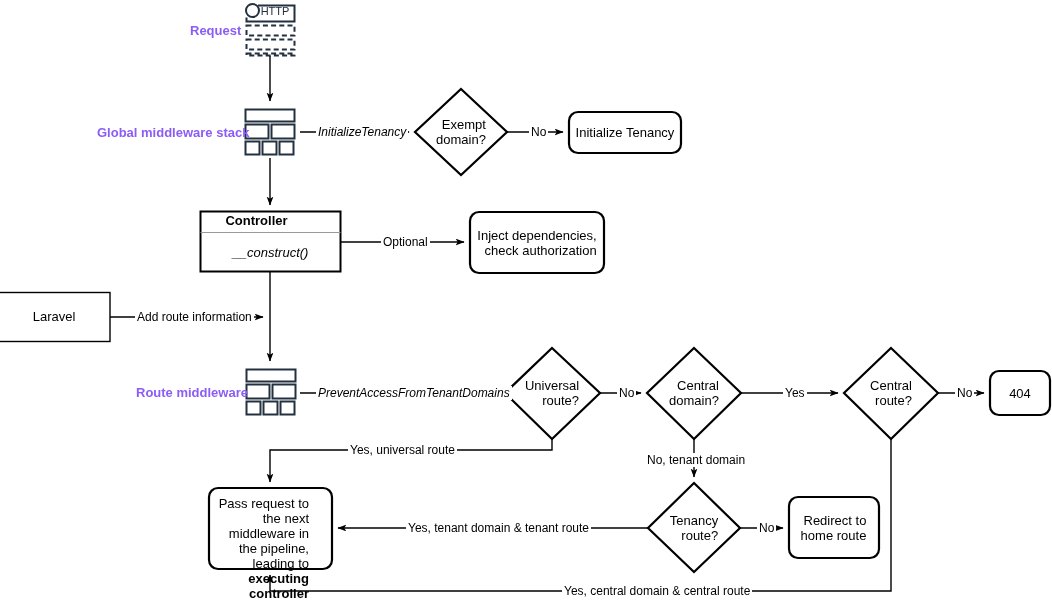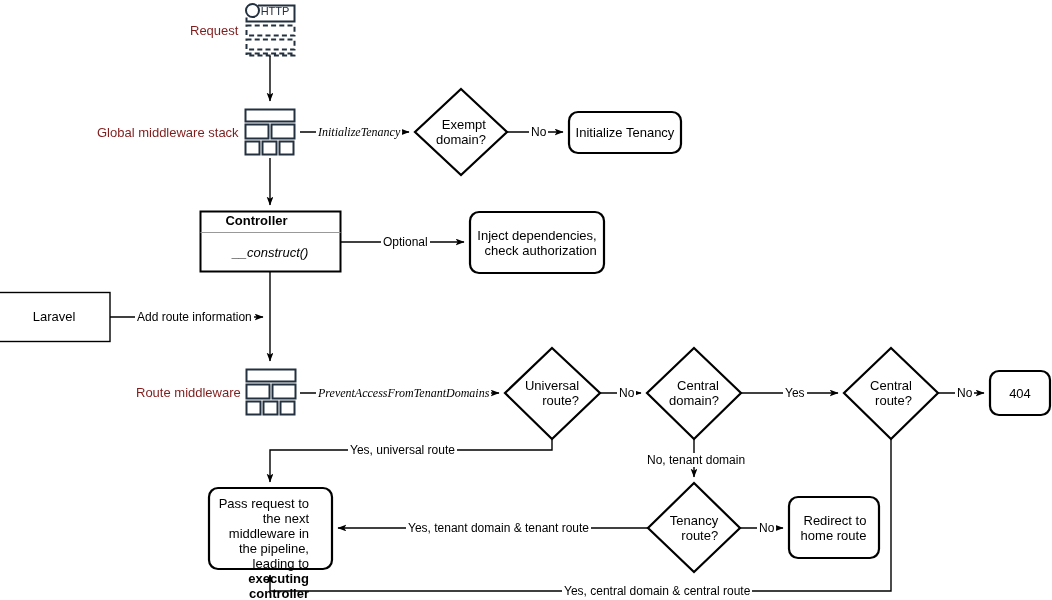--- a/index.html
+++ b/index.html
@@ -40,26 +40,26 @@
   }
   .edge-label {
     position: absolute;
     font-size: 12px;
     color: #000000;
     background: #ffffff;
     padding: 0 2px;
     white-space: nowrap;
     line-height: 14px;
   }
-  .edge-label.italic { font-style: italic; font-family: Liberation Serif, serif; }
+  .edge-label.italic { font-style: italic; }
   .side-label {
     position: absolute;
     font-size: 13px;
-    font-weight: normal;
-    color: #7f1d1d;
+    font-weight: bold;
+    color: #8b5cf6;
     white-space: nowrap;
     line-height: 15px;
   }
   .uml-title {
     position: absolute;
     font-size: 13px;
     font-weight: bold;
     color: #000000;
     text-align: center;
     width: 100%;

